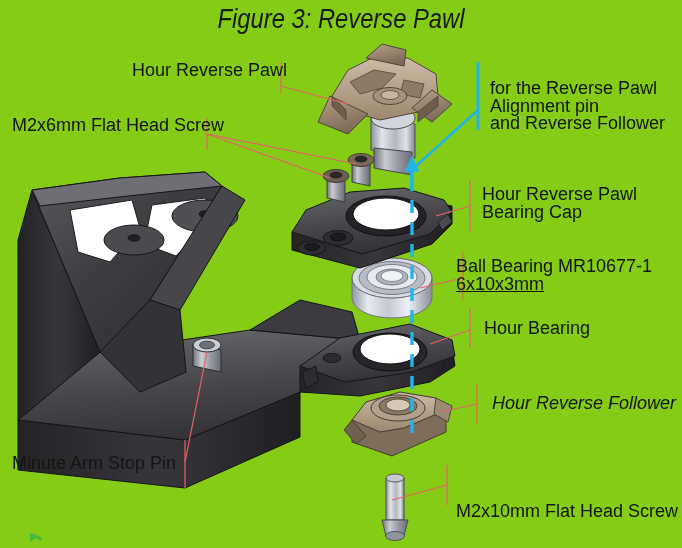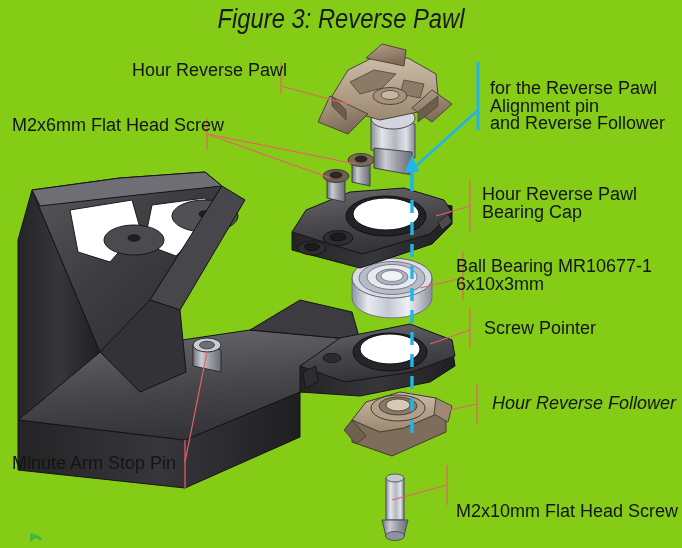--- a/index.html
+++ b/index.html
@@ -251,24 +251,24 @@
     <div class="lbl r" style="position:static;">and Reverse Follower</div>
   </div>
 
   <div style="position:absolute;left:482px;top:186px;width:190px;">
     <div class="lbl r" style="position:static;">Hour Reverse Pawl</div>
     <div class="lbl r" style="position:static;">Bearing Cap</div>
   </div>
 
   <div style="position:absolute;left:456px;top:258px;width:206px;">
     <div class="lbl r" style="position:static;">Ball Bearing MR10677-1</div>
-    <div class="lbl r" style="position:static;">6x10x3mm</div>
+    <div class="lbl r" style="position:static;text-decoration:underline;">6x10x3mm</div>
   </div>
 
-  <div class="lbl r" style="left:484px;top:320px;width:150px;">Screw Pointer</div>
+  <div class="lbl r" style="left:484px;top:320px;width:150px;">Hour Bearing</div>
 
   <div class="lbl r" style="left:492px;top:395px;width:190px;font-style:italic;">Hour Reverse Follower</div>
 
   <div class="lbl r" style="left:456px;top:487px;width:220px;margin-top:16px;">M2x10mm Flat Head Screw</div>
 
   <div class="lbl l" style="left:12px;top:455px;width:160px;text-align:center;">Minute Arm Stop Pin</div>
 
 </div>
 
 </body></html>

